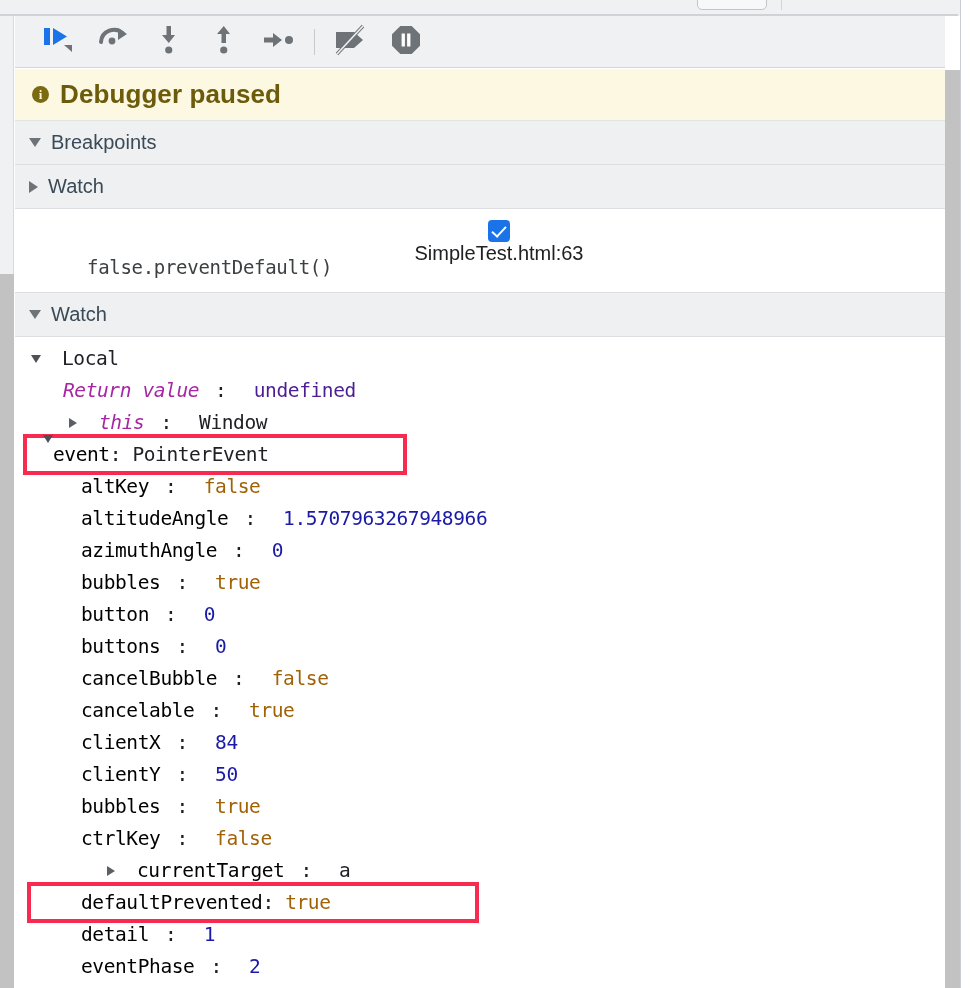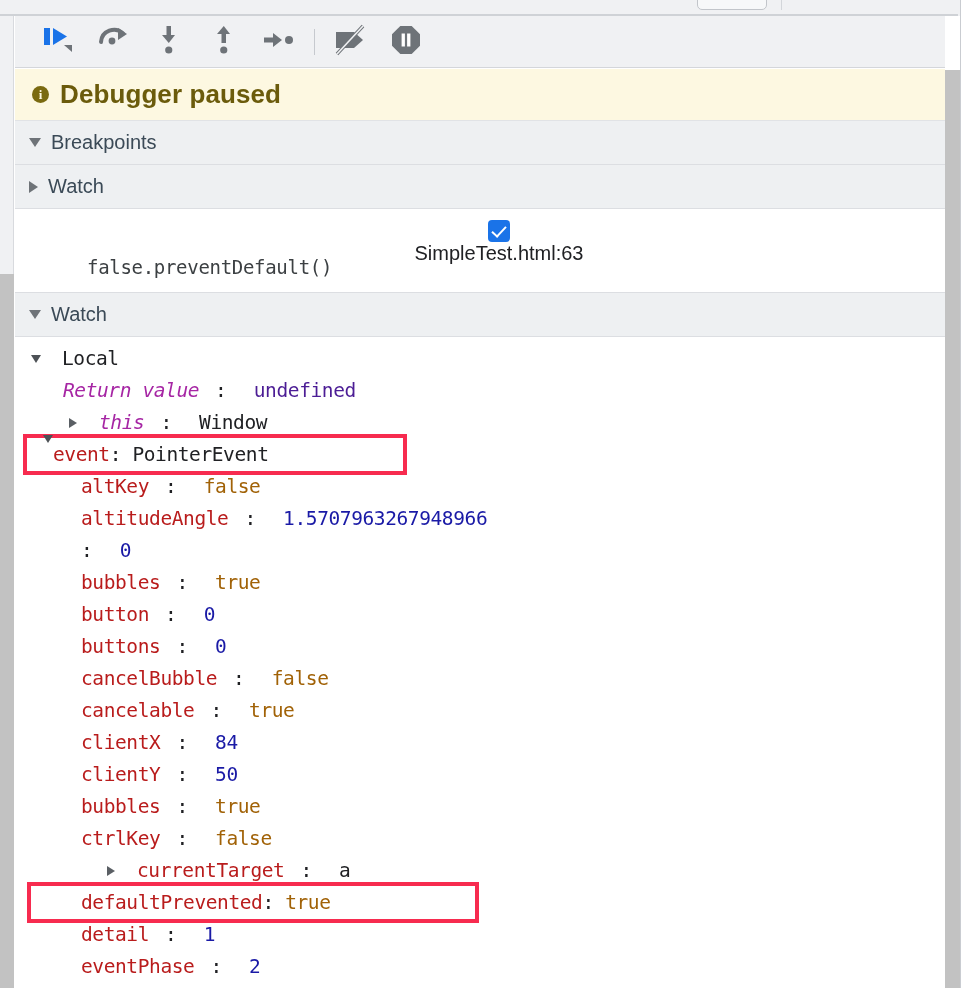--- a/index.html
+++ b/index.html
@@ -246,21 +246,21 @@
     flex: none;
   }
 
   .lvl-local   { padding-left: 11px; }
   .lvl-1-noarr { padding-left: 48px; }
   .lvl-1-arr   { padding-left: 48px; }
   .lvl-2-noarr { padding-left: 66px; }
   .lvl-2-arr   { padding-left: 46px; margin-left: 40px; }
 
   .k-local  { color: #202124; }
-  .k-prop   { color: #b91c1c; text-align: center; }
+  .k-prop   { color: #000000; text-align: center; }
   .k-italic { color: #a626a4; font-style: italic; }
   .v-bool   { color: #a16207; }
   .v-num    { color: #1a1aa6; }
   .v-undef  { color: #4c1d95; }
   .v-obj    { color: #202124; }
   .colon    { color: #202124; }
 
   
   .hl-box {
     position: absolute;
@@ -409,21 +409,21 @@
         </span>
         <span class="k-local">Local</span>
       </div>
 
       <div id="scope-entries">
           <div class="scope-row lvl-1-noarr"><span class="k-italic">Return value</span><span class="colon">: </span><span class="v-undef">undefined</span></div>
           <div class="scope-row lvl-1-arr"><span class="arrow-slot"><span class="tri tri-right-sm"></span></span><span class="k-italic">this</span><span class="colon">: </span><span class="v-obj">Window</span></div>
           <div class="scope-row lvl-1-arr"><span class="arrow-slot"><span class="tri tri-down-sm"></span></span><span class="k-prop">event</span><span class="colon">: </span><span class="v-obj">PointerEvent</span></div>
           <div class="scope-row lvl-2-noarr"><span class="k-prop">altKey</span><span class="colon">: </span><span class="v-bool">false</span></div>
           <div class="scope-row lvl-2-noarr"><span class="k-prop">altitudeAngle</span><span class="colon">: </span><span class="v-num">1.5707963267948966</span></div>
-          <div class="scope-row lvl-2-noarr"><span class="colon">: </span><span class="v-num">0</span></div>
+          <div class="scope-row lvl-2-noarr"><span class="k-prop">azimuthAngle</span><span class="colon">: </span><span class="v-num">0</span></div>
           <div class="scope-row lvl-2-noarr"><span class="k-prop">bubbles</span><span class="colon">: </span><span class="v-bool">true</span></div>
           <div class="scope-row lvl-2-noarr"><span class="k-prop">button</span><span class="colon">: </span><span class="v-num">0</span></div>
           <div class="scope-row lvl-2-noarr"><span class="k-prop">buttons</span><span class="colon">: </span><span class="v-num">0</span></div>
           <div class="scope-row lvl-2-noarr"><span class="k-prop">cancelBubble</span><span class="colon">: </span><span class="v-bool">false</span></div>
           <div class="scope-row lvl-2-noarr"><span class="k-prop">cancelable</span><span class="colon">: </span><span class="v-bool">true</span></div>
           <div class="scope-row lvl-2-noarr"><span class="k-prop">clientX</span><span class="colon">: </span><span class="v-num">84</span></div>
           <div class="scope-row lvl-2-noarr"><span class="k-prop">clientY</span><span class="colon">: </span><span class="v-num">50</span></div>
           <div class="scope-row lvl-2-noarr"><span class="k-prop">bubbles</span><span class="colon">: </span><span class="v-bool">true</span></div>
           <div class="scope-row lvl-2-noarr"><span class="k-prop">ctrlKey</span><span class="colon">: </span><span class="v-bool">false</span></div>
           <div class="scope-row lvl-2-arr"><span class="arrow-slot"><span class="tri tri-right-sm"></span></span><span class="k-prop">currentTarget</span><span class="colon">: </span><span class="v-obj">a</span></div>

